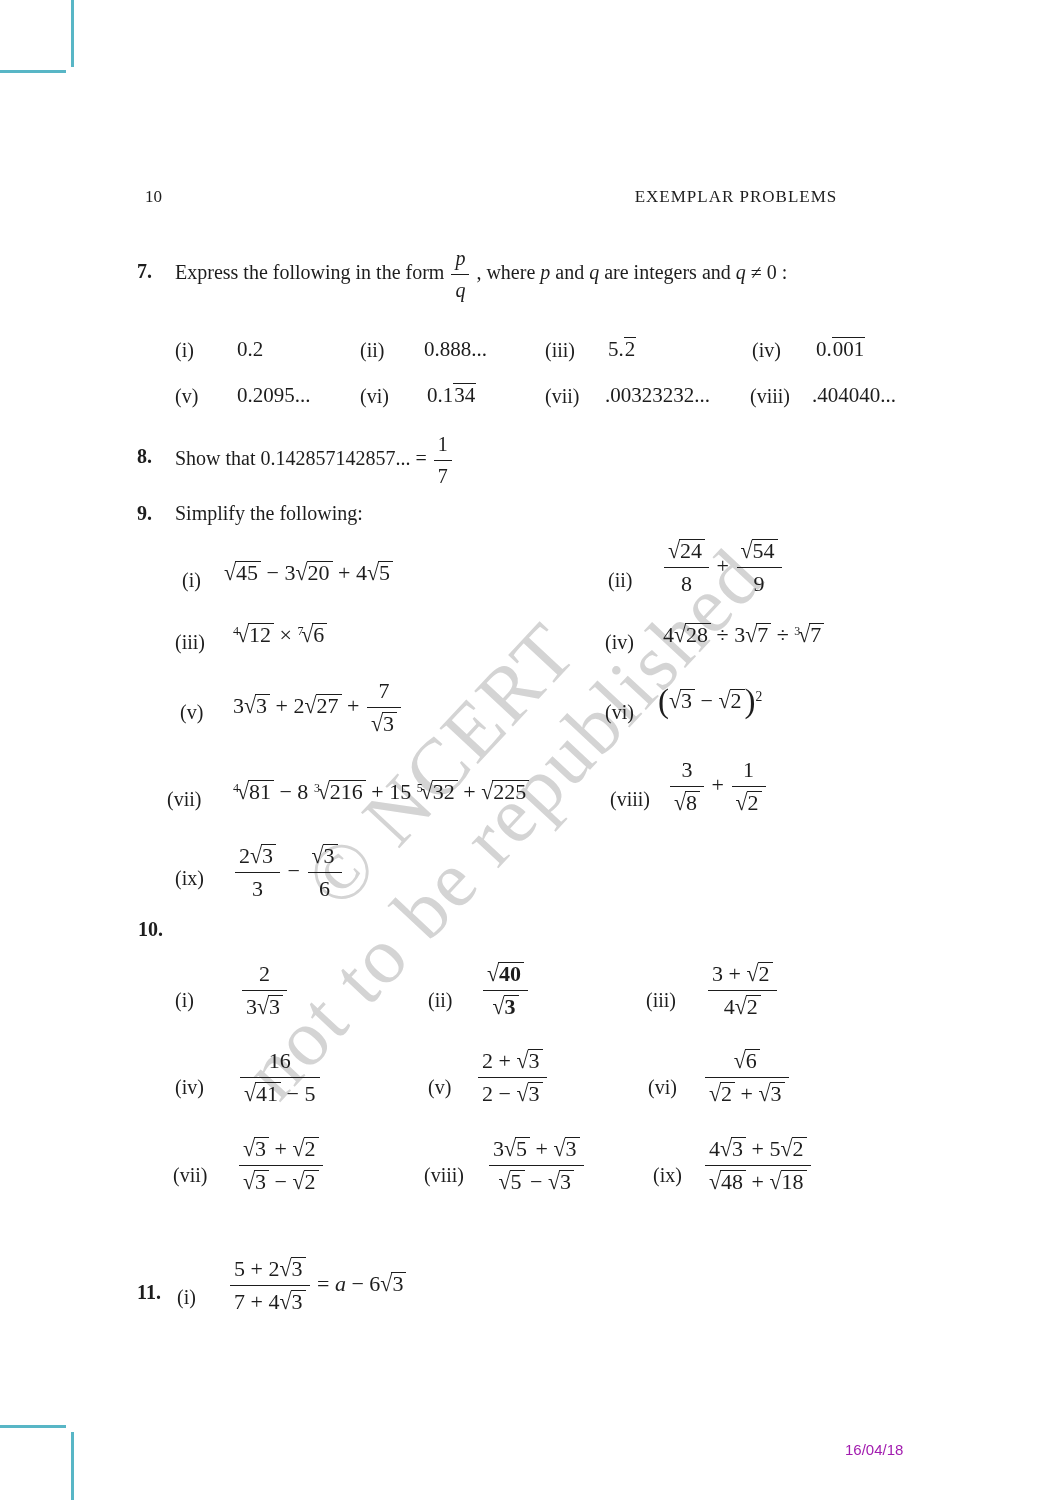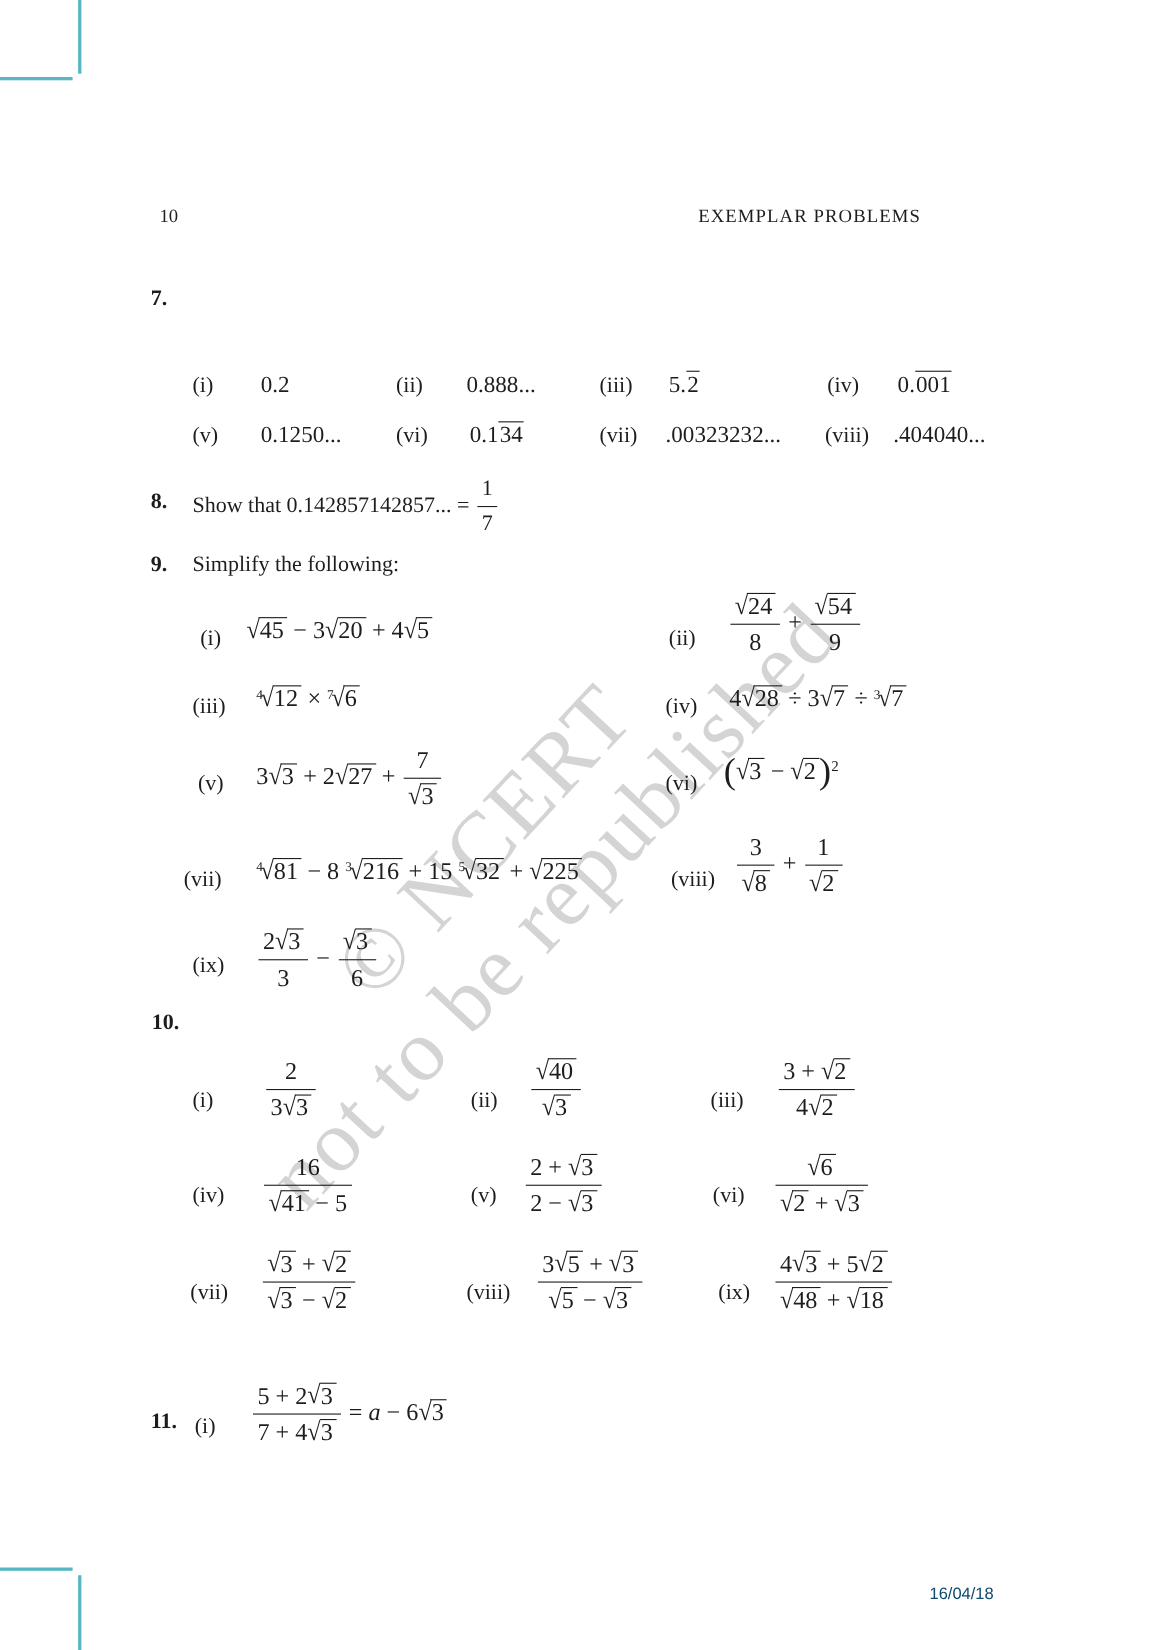--- a/index.html
+++ b/index.html
@@ -9,21 +9,21 @@
     font-family:"Liberation Serif", serif; color:#1d1d1d;
   }
   .abs { position:absolute; white-space:nowrap; line-height:1.25; font-size:20px; }
   .pagenum { font-size:17px; }
   .running-head { font-size:17px; letter-spacing:1px; text-align:center; width:360px; }
   .qnum { font-weight:700; }
   .qtext { }
   .lbl { font-size:20px; }
   .val { font-size:21px; }
   .expr { font-size:22px; line-height:1.2; }
-  .date { font-family:"Liberation Sans", sans-serif; font-size:15px; color:#0c4a6e; }
+  .date { font-family:"Liberation Sans", sans-serif; font-size:15px; color:#a21caf; }
 
   
   .frac { display:inline-block; vertical-align:middle; text-align:center; margin:0 2px; }
   .frac > .num { display:block; padding:0 4px 3px; }
   .frac > .den { display:block; border-top:1.7px solid #1d1d1d; padding:3px 4px 0; }
   .root { display:inline-block; white-space:nowrap; }
   .rad  { display:inline-block; margin-right:-1px; transform:scaleY(1.06); transform-origin:50% 88%; }
   .vinc { display:inline-block; border-top:1.7px solid #1d1d1d; line-height:0.95; padding:1px 3px 0 1px; }
   .idx  { font-size:0.55em; position:relative; top:-0.6em; margin-right:-0.18em; }
   .ovl  { display:inline-block; border-top:1.6px solid #1d1d1d; line-height:0.95; padding:2px 1px 0; }
@@ -57,31 +57,32 @@
 
   <div class="watermark">
     <div>© NCERT</div>
     <div>not to be republished</div>
   </div>
 
   <span class="abs pagenum" style="left:145px; top:186px;">10</span>
   <span class="abs running-head" style="left:556px; top:186px;">EXEMPLAR PROBLEMS</span>
 
   <span class="abs qnum" style="left:137px; top:259px;">7.</span>
+  <span class="abs qtext" style="left:175px; top:246px;">Express the following in the form <span class="frac"><span class="num"><i>p</i></span><span class="den"><i>q</i></span></span> , where <i>p</i> and <i>q</i> are integers and <i>q</i> ≠ 0 :</span>
 
   <span class="abs lbl" style="left:175px; top:338px;">(i)</span>
   <span class="abs val" style="left:237px; top:336px;">0.2</span>
   <span class="abs lbl" style="left:360px; top:338px;">(ii)</span>
   <span class="abs val" style="left:424px; top:336px;">0.888...</span>
   <span class="abs lbl" style="left:545px; top:338px;">(iii)</span>
   <span class="abs val" style="left:608px; top:336px;">5.<span class="ovl">2</span></span>
   <span class="abs lbl" style="left:752px; top:338px;">(iv)</span>
   <span class="abs val" style="left:816px; top:336px;">0.<span class="ovl">001</span></span>
   <span class="abs lbl" style="left:175px; top:384px;">(v)</span>
-  <span class="abs val" style="left:237px; top:382px;">0.1250...</span>
+  <span class="abs val" style="left:237px; top:382px;">0.2095...</span>
   <span class="abs lbl" style="left:360px; top:384px;">(vi)</span>
   <span class="abs val" style="left:427px; top:382px;">0.1<span class="ovl">34</span></span>
   <span class="abs lbl" style="left:545px; top:384px;">(vii)</span>
   <span class="abs val" style="left:605px; top:382px;">.00323232...</span>
   <span class="abs lbl" style="left:750px; top:384px;">(viii)</span>
   <span class="abs val" style="left:812px; top:382px;">.404040...</span>
 
   <span class="abs qnum" style="left:137px; top:444px;">8.</span>
   <span class="abs qtext" style="left:175px; top:432px;">Show that 0.142857142857... = <span class="frac"><span class="num">1</span><span class="den">7</span></span></span>
 
@@ -105,21 +106,21 @@
   <span class="abs lbl" style="left:610px; top:787px;">(viii)</span>
   <span class="abs expr" style="left:668px; top:757px;"><span class="frac"><span class="num">3</span><span class="den"><span class="root"><span class="rad">√</span><span class="vinc">8</span></span></span></span> + <span class="frac"><span class="num">1</span><span class="den"><span class="root"><span class="rad">√</span><span class="vinc">2</span></span></span></span></span>
   <span class="abs lbl" style="left:175px; top:866px;">(ix)</span>
   <span class="abs expr" style="left:233px; top:843px;"><span class="frac"><span class="num">2<span class="root"><span class="rad">√</span><span class="vinc">3</span></span></span><span class="den">3</span></span> − <span class="frac"><span class="num"><span class="root"><span class="rad">√</span><span class="vinc">3</span></span></span><span class="den">6</span></span></span>
 
   <span class="abs qnum" style="left:138px; top:917px;">10.</span>
 
   <span class="abs lbl" style="left:175px; top:988px;">(i)</span>
   <span class="abs expr" style="left:240px; top:961px;"><span class="frac"><span class="num">2</span><span class="den">3<span class="root"><span class="rad">√</span><span class="vinc">3</span></span></span></span></span>
   <span class="abs lbl" style="left:428px; top:988px;">(ii)</span>
-  <span class="abs expr" style="left:481px; top:961px;"><span class="frac"><span class="num"><span class="root"><span class="rad">√</span><span class="vinc">40</span></span></span><span class="den"><span class="root"><span class="rad">√</span><span class="vinc">3</span></span></span></span></span>
+  <span class="abs expr" style="left:481px; top:961px;font-weight:bold;"><span class="frac"><span class="num"><span class="root"><span class="rad">√</span><span class="vinc">40</span></span></span><span class="den"><span class="root"><span class="rad">√</span><span class="vinc">3</span></span></span></span></span>
   <span class="abs lbl" style="left:646px; top:988px;">(iii)</span>
   <span class="abs expr" style="left:706px; top:961px;"><span class="frac"><span class="num">3 + <span class="root"><span class="rad">√</span><span class="vinc">2</span></span></span><span class="den">4<span class="root"><span class="rad">√</span><span class="vinc">2</span></span></span></span></span>
   <span class="abs lbl" style="left:175px; top:1075px;">(iv)</span>
   <span class="abs expr" style="left:238px; top:1048px;"><span class="frac"><span class="num">16</span><span class="den"><span class="root"><span class="rad">√</span><span class="vinc">41</span></span> − 5</span></span></span>
   <span class="abs lbl" style="left:428px; top:1075px;">(v)</span>
   <span class="abs expr" style="left:476px; top:1048px;"><span class="frac"><span class="num">2 + <span class="root"><span class="rad">√</span><span class="vinc">3</span></span></span><span class="den">2 − <span class="root"><span class="rad">√</span><span class="vinc">3</span></span></span></span></span>
   <span class="abs lbl" style="left:648px; top:1075px;">(vi)</span>
   <span class="abs expr" style="left:703px; top:1048px;"><span class="frac"><span class="num"><span class="root"><span class="rad">√</span><span class="vinc">6</span></span></span><span class="den"><span class="root"><span class="rad">√</span><span class="vinc">2</span></span> + <span class="root"><span class="rad">√</span><span class="vinc">3</span></span></span></span></span>
   <span class="abs lbl" style="left:173px; top:1163px;">(vii)</span>
   <span class="abs expr" style="left:237px; top:1136px;"><span class="frac"><span class="num"><span class="root"><span class="rad">√</span><span class="vinc">3</span></span> + <span class="root"><span class="rad">√</span><span class="vinc">2</span></span></span><span class="den"><span class="root"><span class="rad">√</span><span class="vinc">3</span></span> − <span class="root"><span class="rad">√</span><span class="vinc">2</span></span></span></span></span>

